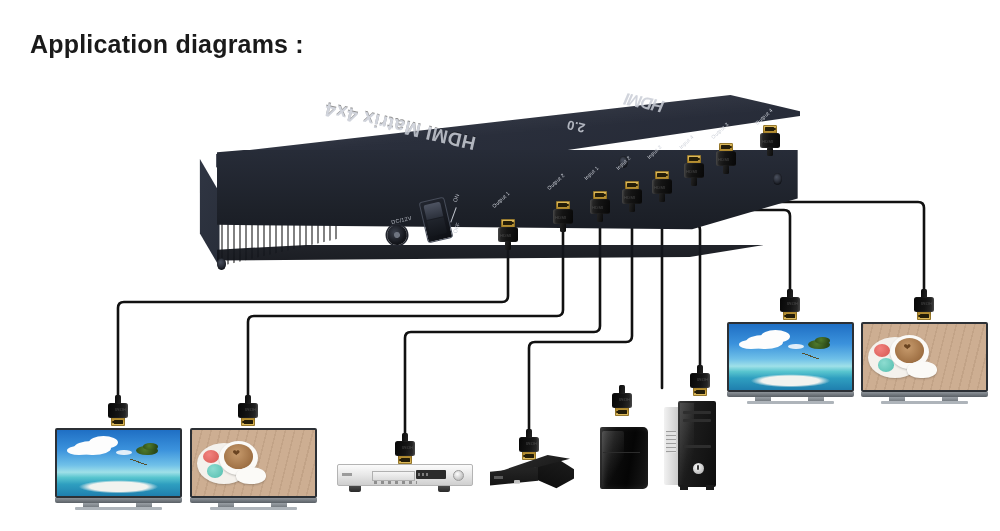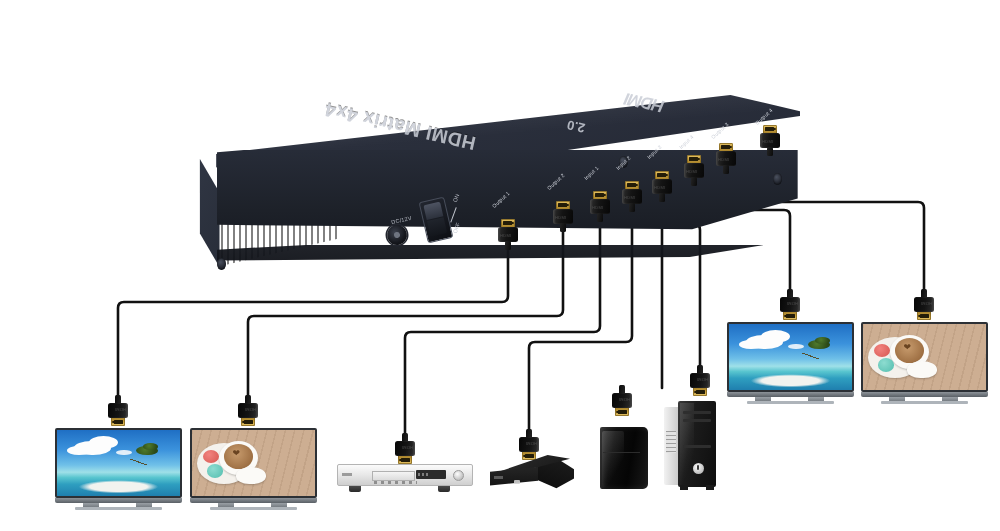--- a/index.html
+++ b/index.html
@@ -261,20 +261,21 @@
     background:#3a3a3a;border-radius:1px;}
   .pc-vent{position:absolute;left:2px;top:30px;width:10px;height:22px;
     background:repeating-linear-gradient(180deg,#9d9d9d 0 1.5px,#e2e2e2 1.5px 4px);}
   .pc-foot{position:absolute;top:84px;width:8px;height:5px;background:#1a1a1a;}
 </style>
 </head>
 <body>
 
 <div id="stage">
 
+  <div class="page-title">Application diagrams :</div>
 
   <svg id="cables" viewBox="0 0 1000 531" preserveAspectRatio="none">
     <g fill="none" stroke="#111111" stroke-width="2.6" stroke-linecap="round" stroke-linejoin="round">
 
       <path d="M508,250 L508,296 Q508,302 502,302 L124,302 Q118,302 118,308 L118,398"></path>
 
       <path d="M563,232 L563,310 Q563,316 557,316 L254,316 Q248,316 248,322 L248,398"></path>
 
       <path d="M600,222 L600,326 Q600,332 594,332 L411,332 Q405,332 405,338 L405,436"></path>
 

